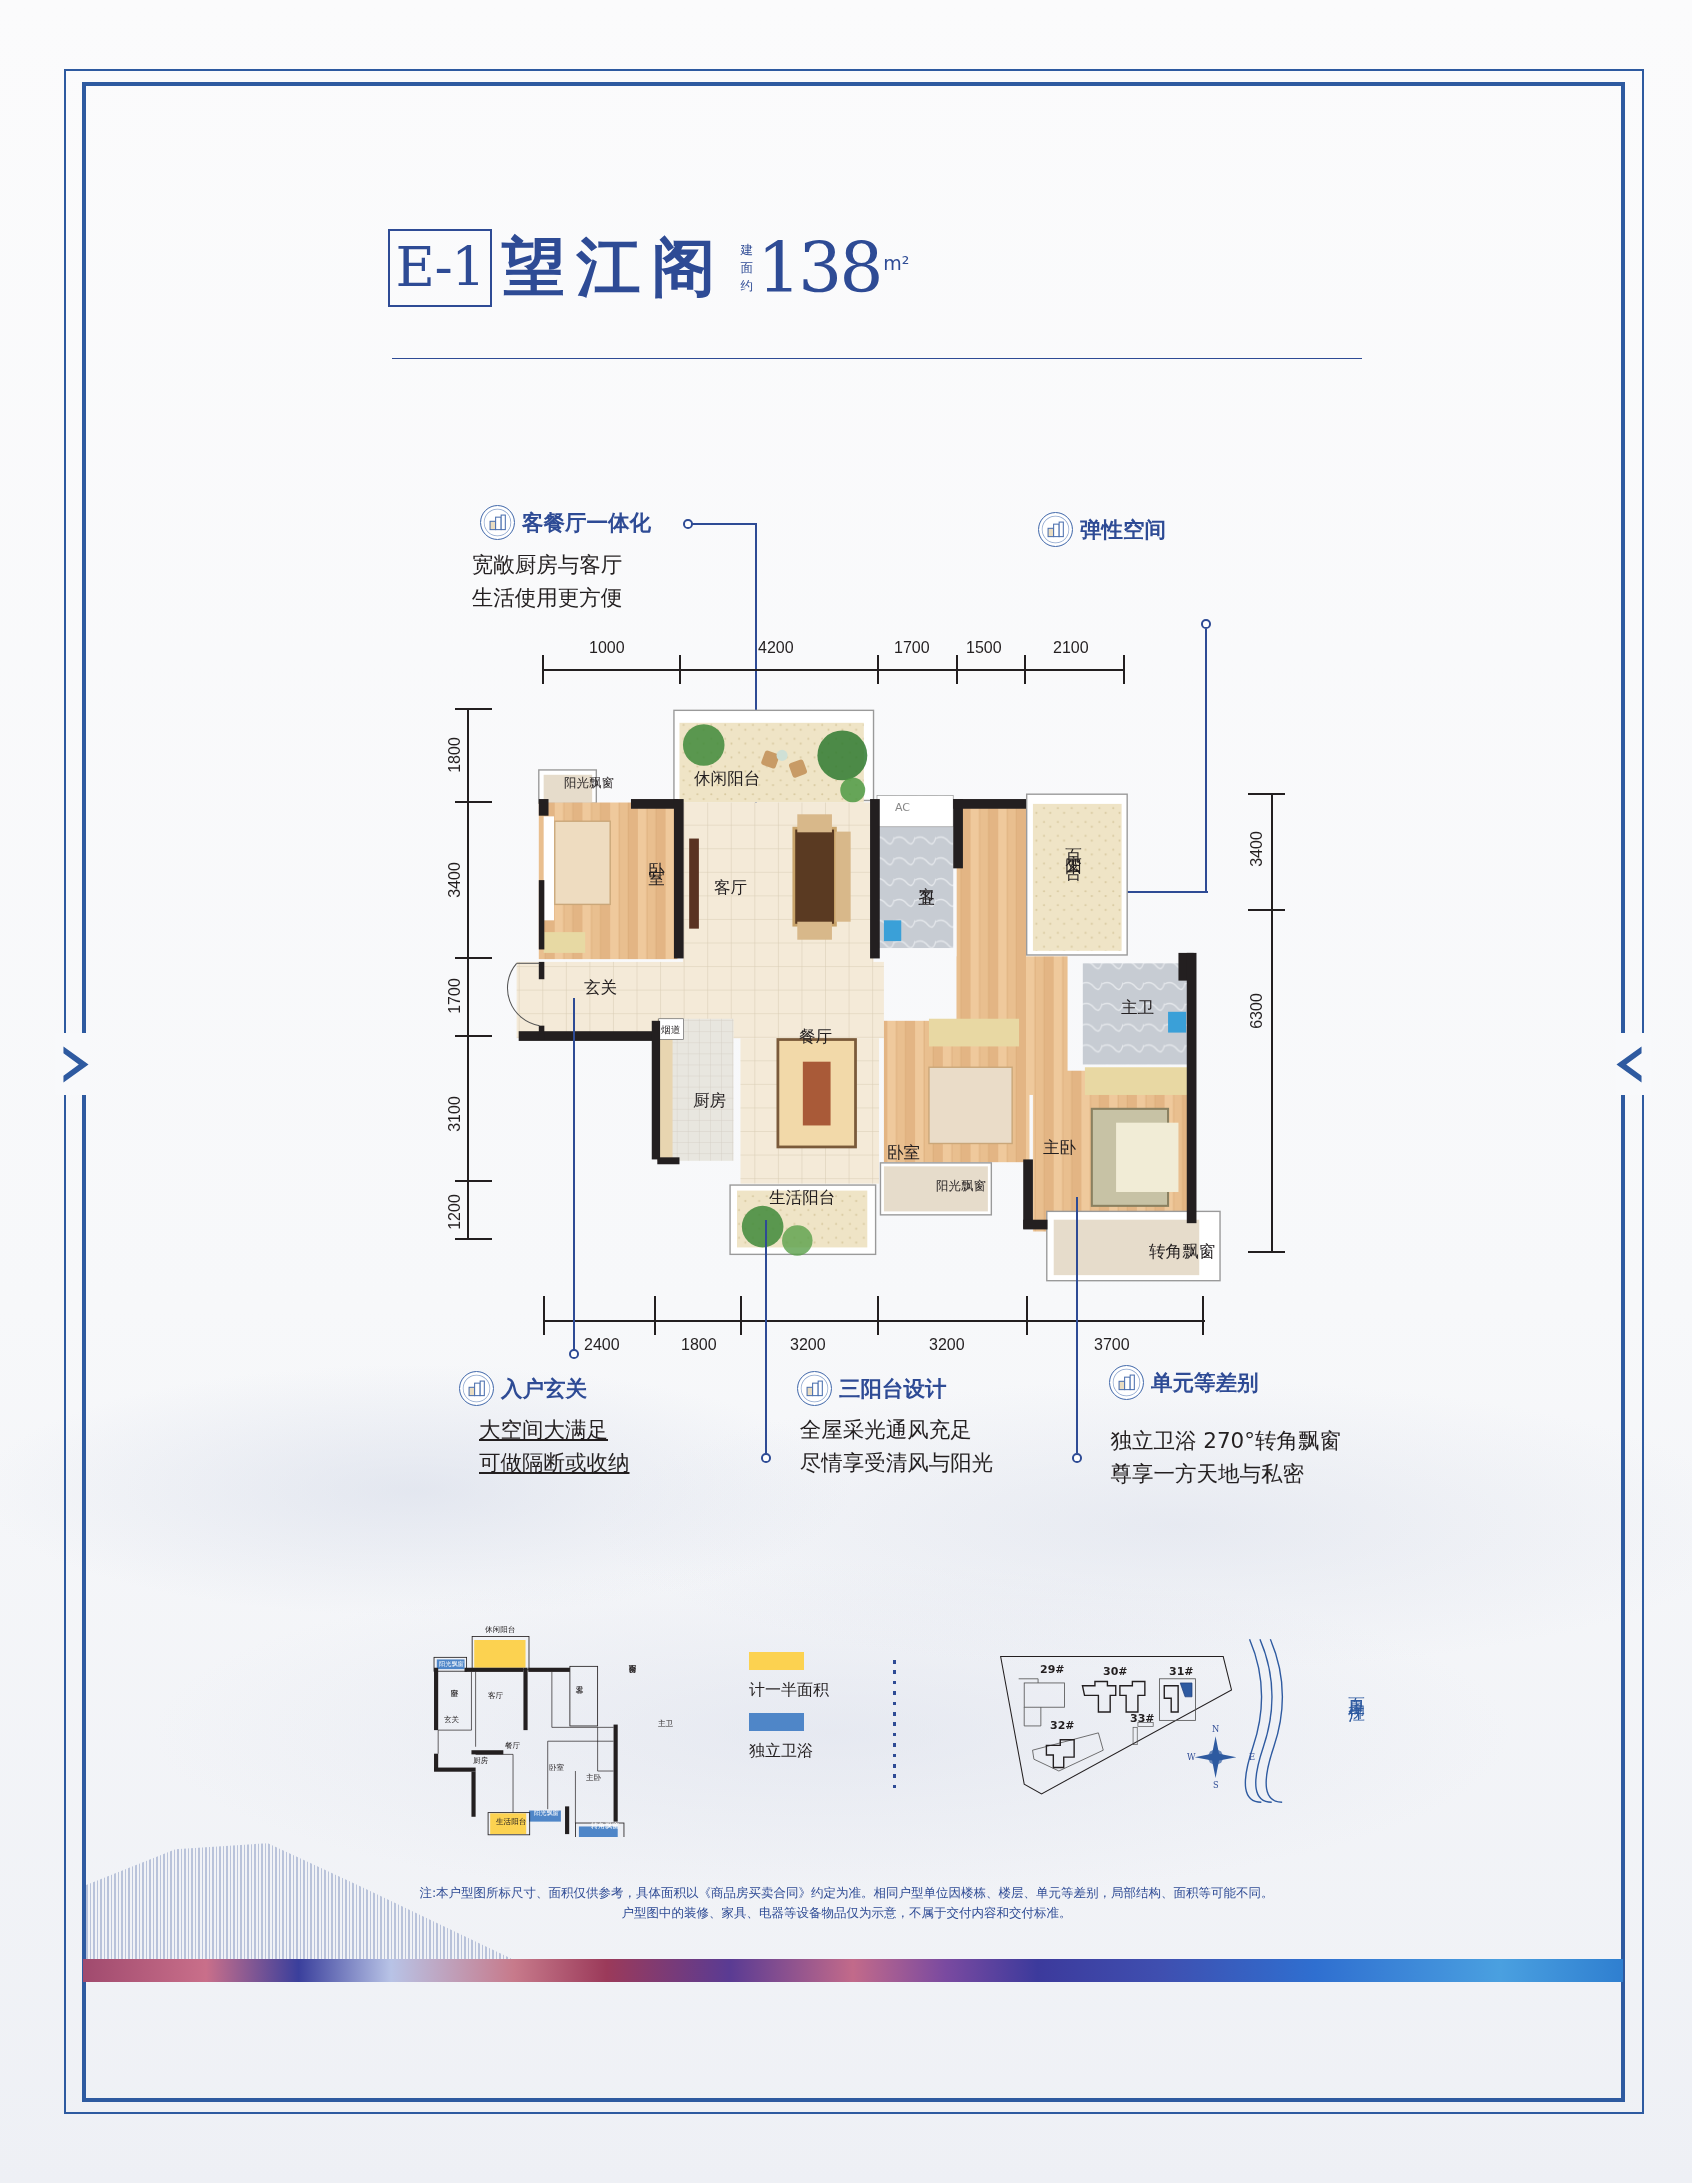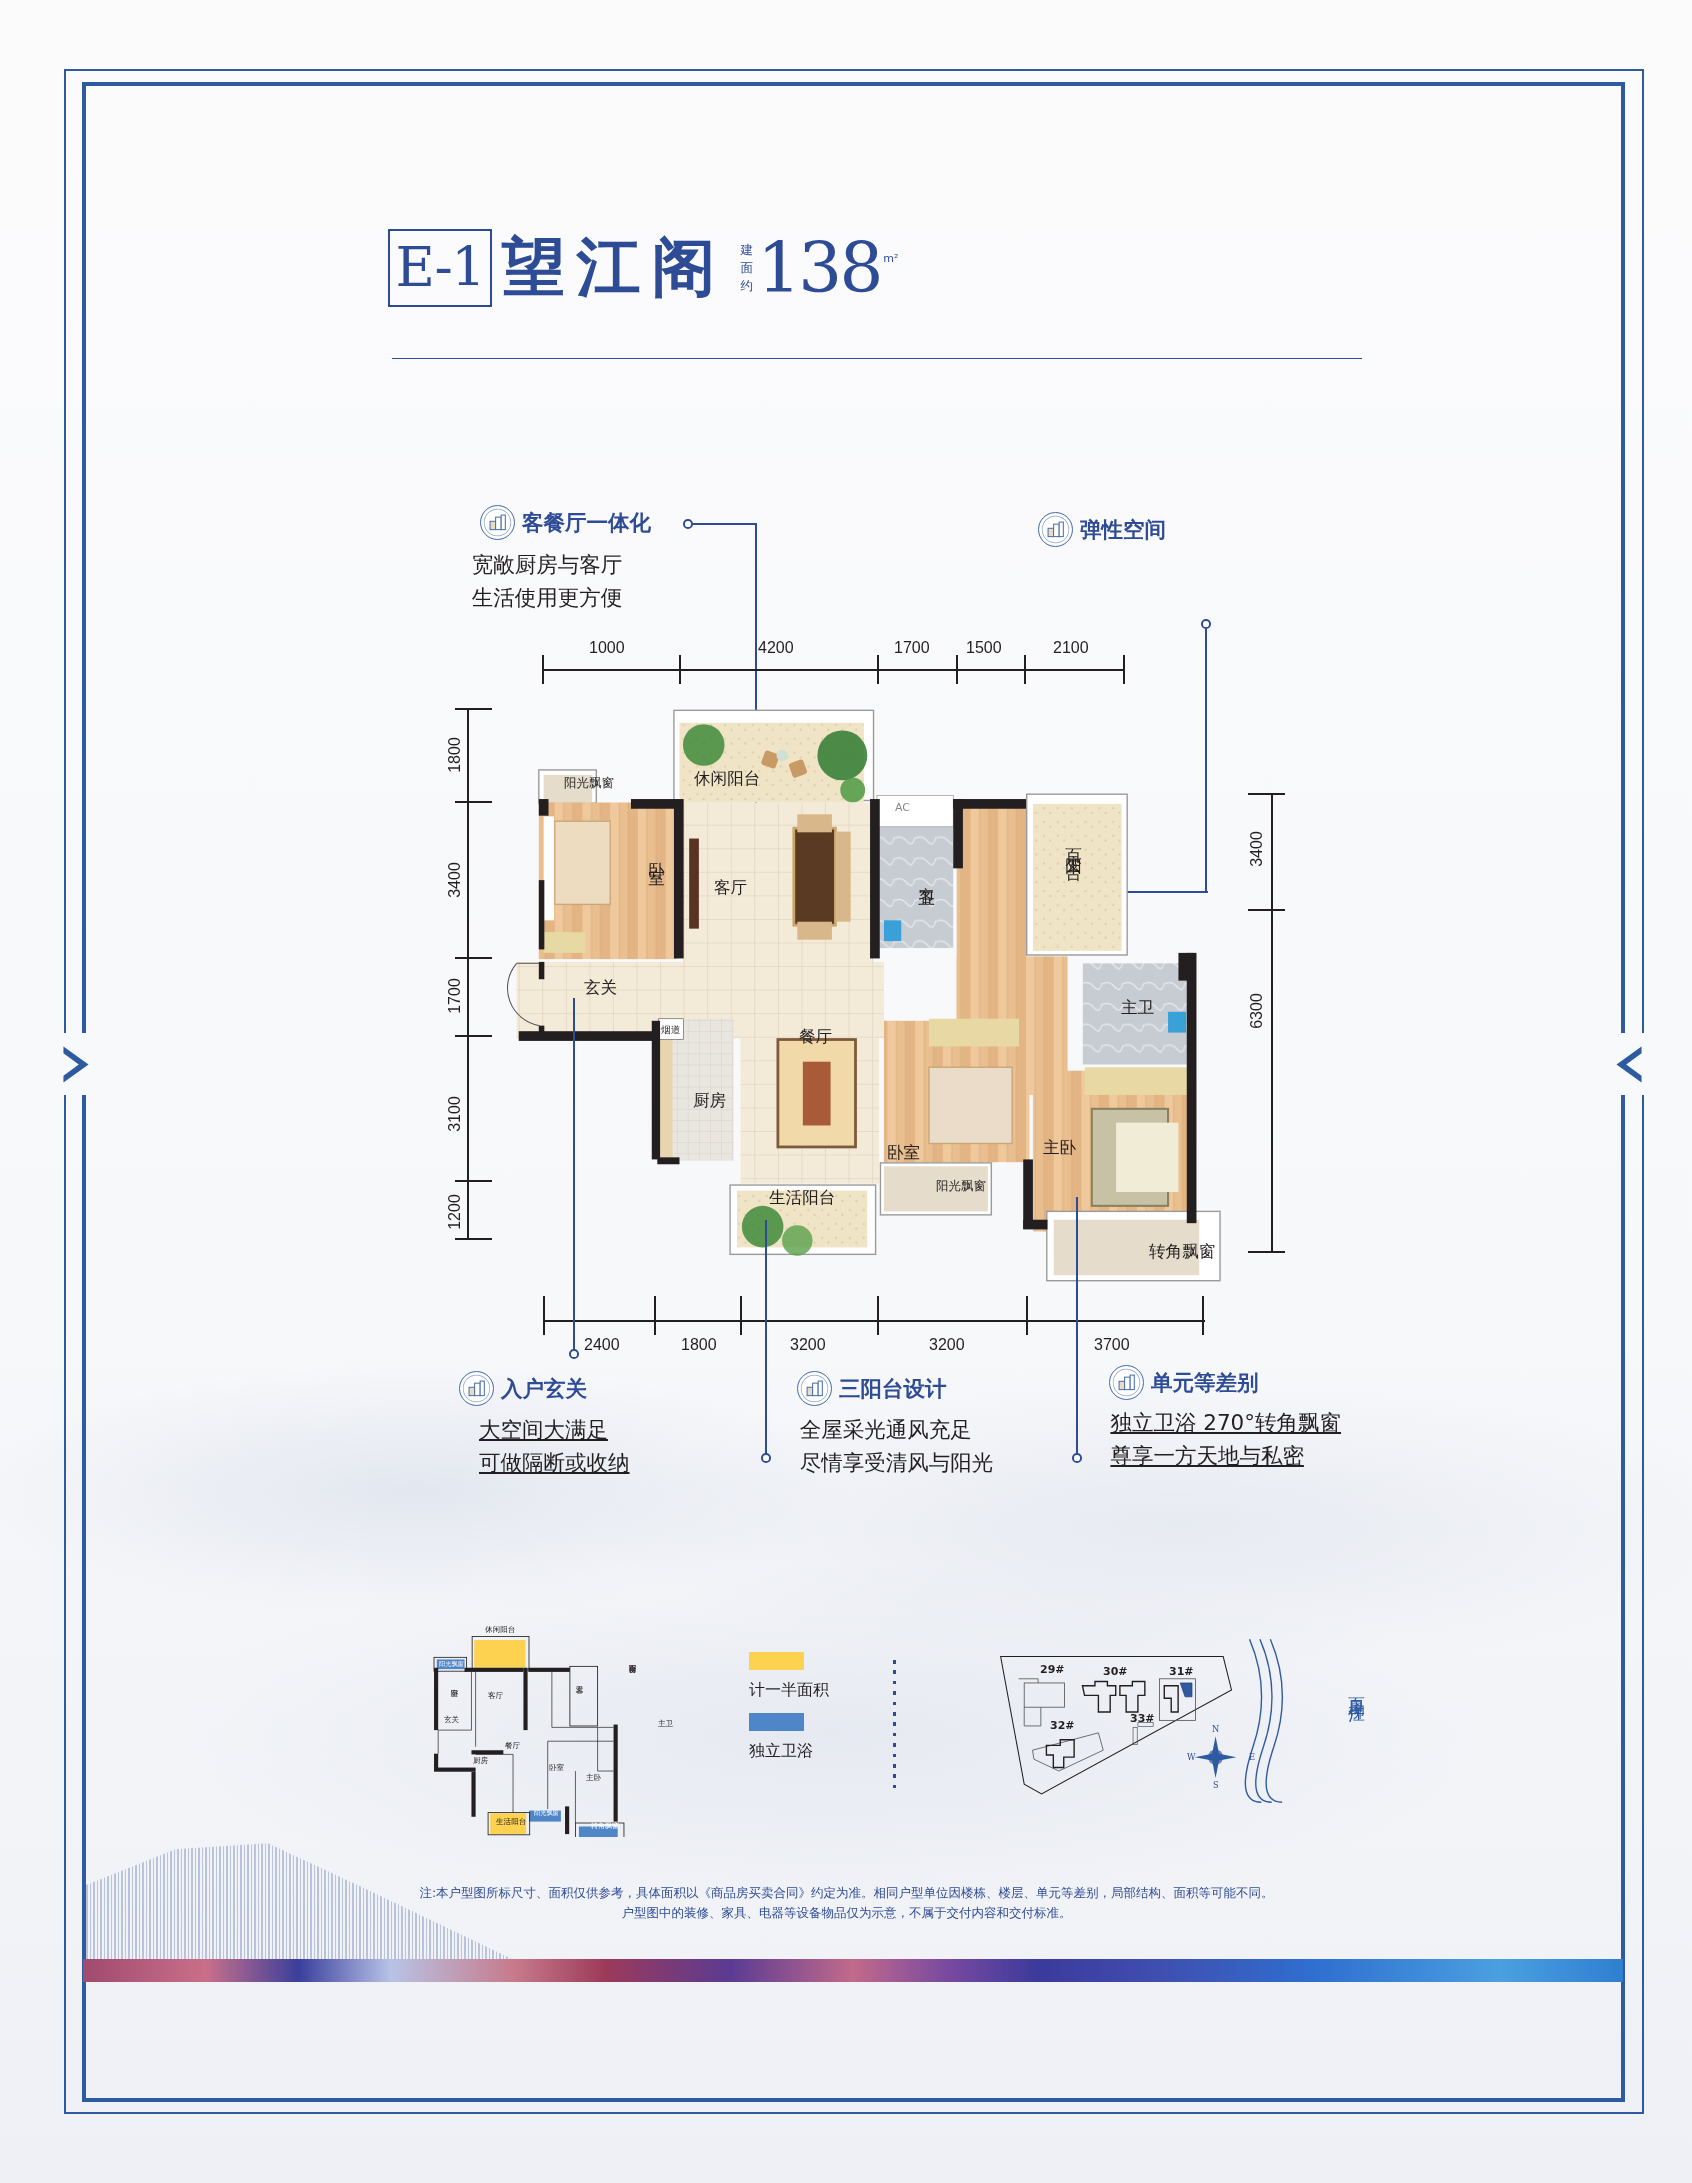--- a/index.html
+++ b/index.html
@@ -22,21 +22,21 @@
   .frame-gap { position: absolute; background: #f8f9fb; width: 35px; height: 62px; }
   .chevron { position: absolute; width: 28px; height: 39px; }
 
   
   .title-row { position: absolute; left: 388px; top: 226px; height: 83px; display: flex; align-items: center; }
   .code-box { border: 2.1px solid #2e4b95; padding: 0 5.5px; height: 78px; display: flex; align-items: center;
     font-family: "DejaVu Serif", serif; font-size: 54px; color: #2e4b95; letter-spacing: -1.4px; }
   .title-name { font-family: "DejaVu Serif", serif; font-weight: bold; font-size: 64px; color: #2e4b95; margin-left: 9.7px; letter-spacing: 11px; }
   .area-label { display: flex; flex-direction: column; font-size: 12.5px; color: #2e4b95; line-height: 18px; margin-left: 14px; }
   .area-num { font-family: "DejaVu Serif", serif; font-size: 69px; color: #2e4b95; margin-left: 4.2px; letter-spacing: -2.8px; }
-  .area-unit { font-size: 11px; color: #2e4b95; align-self: flex-start; margin-top: 26px; margin-left: 2.8px; }
+  .area-unit { font-size: 19px; color: #2e4b95; align-self: flex-start; margin-top: 26px; margin-left: 2.8px; }
   .layout-text { font-family: "DejaVu Sans", sans-serif; font-weight: bold; font-size: 51px; color: #2e4b95; margin-left: 18px; letter-spacing: -0.7px; }
   .title-rule { position: absolute; left: 392px; top: 358px; width: 970px; height: 1.4px; background: #2e4b95; }
 
   
   .feature { position: absolute; }
   .feature-head { display: flex; align-items: center; }
   .feature-icon { width: 35px; height: 35px; border-radius: 50%; border: 1.4px solid #4a6fae; display: flex; align-items: center; justify-content: center; box-shadow: inset 0 0 0 2.8px #fff, inset 0 0 0 3.5px #8aa3cc; background: #fff; }
   .feature-title { font-size: 21.5px; font-weight: bold; color: #2e4b95; margin-left: 7px; }
   .feature-line { font-size: 21.5px; color: #231f20; line-height: 33px; }
   .lead { position: absolute; background: #2e4b95; }
@@ -367,21 +367,21 @@
   <div class="feature-head">
     <div class="feature-icon">
       <svg width="19.4" height="19.4" viewBox="0 0 28 28">
           <rect x="3" y="12" width="8" height="12" fill="#e9dcc0" stroke="#4a6fae" stroke-width="1.5"></rect>
           <rect x="11" y="6" width="8" height="18" fill="#fff" stroke="#4a6fae" stroke-width="1.5"></rect>
           <rect x="19" y="3" width="6" height="21" fill="#fff" stroke="#4a6fae" stroke-width="1.5"></rect>
         </svg>
     </div>
     <div class="feature-title">单元等差别</div>
   </div>
-  <div style="margin-top:6px;margin-left:1.4px;text-decoration:underline;">
+  <div style="margin-top:24px;margin-left:1.4px;">
     <div class="feature-line">独立卫浴 270°转角飘窗</div>
     <div class="feature-line">尊享一方天地与私密</div>
   </div>
 </div>
 
 <svg class="abs" style="left:416px;top:1608px;" width="305" height="229" viewBox="0 0 440 330">
   <g fill="#fcd250">
       <rect x="84" y="46" width="74" height="40"></rect>
       <rect x="107" y="296" width="52" height="30"></rect>
     </g>

